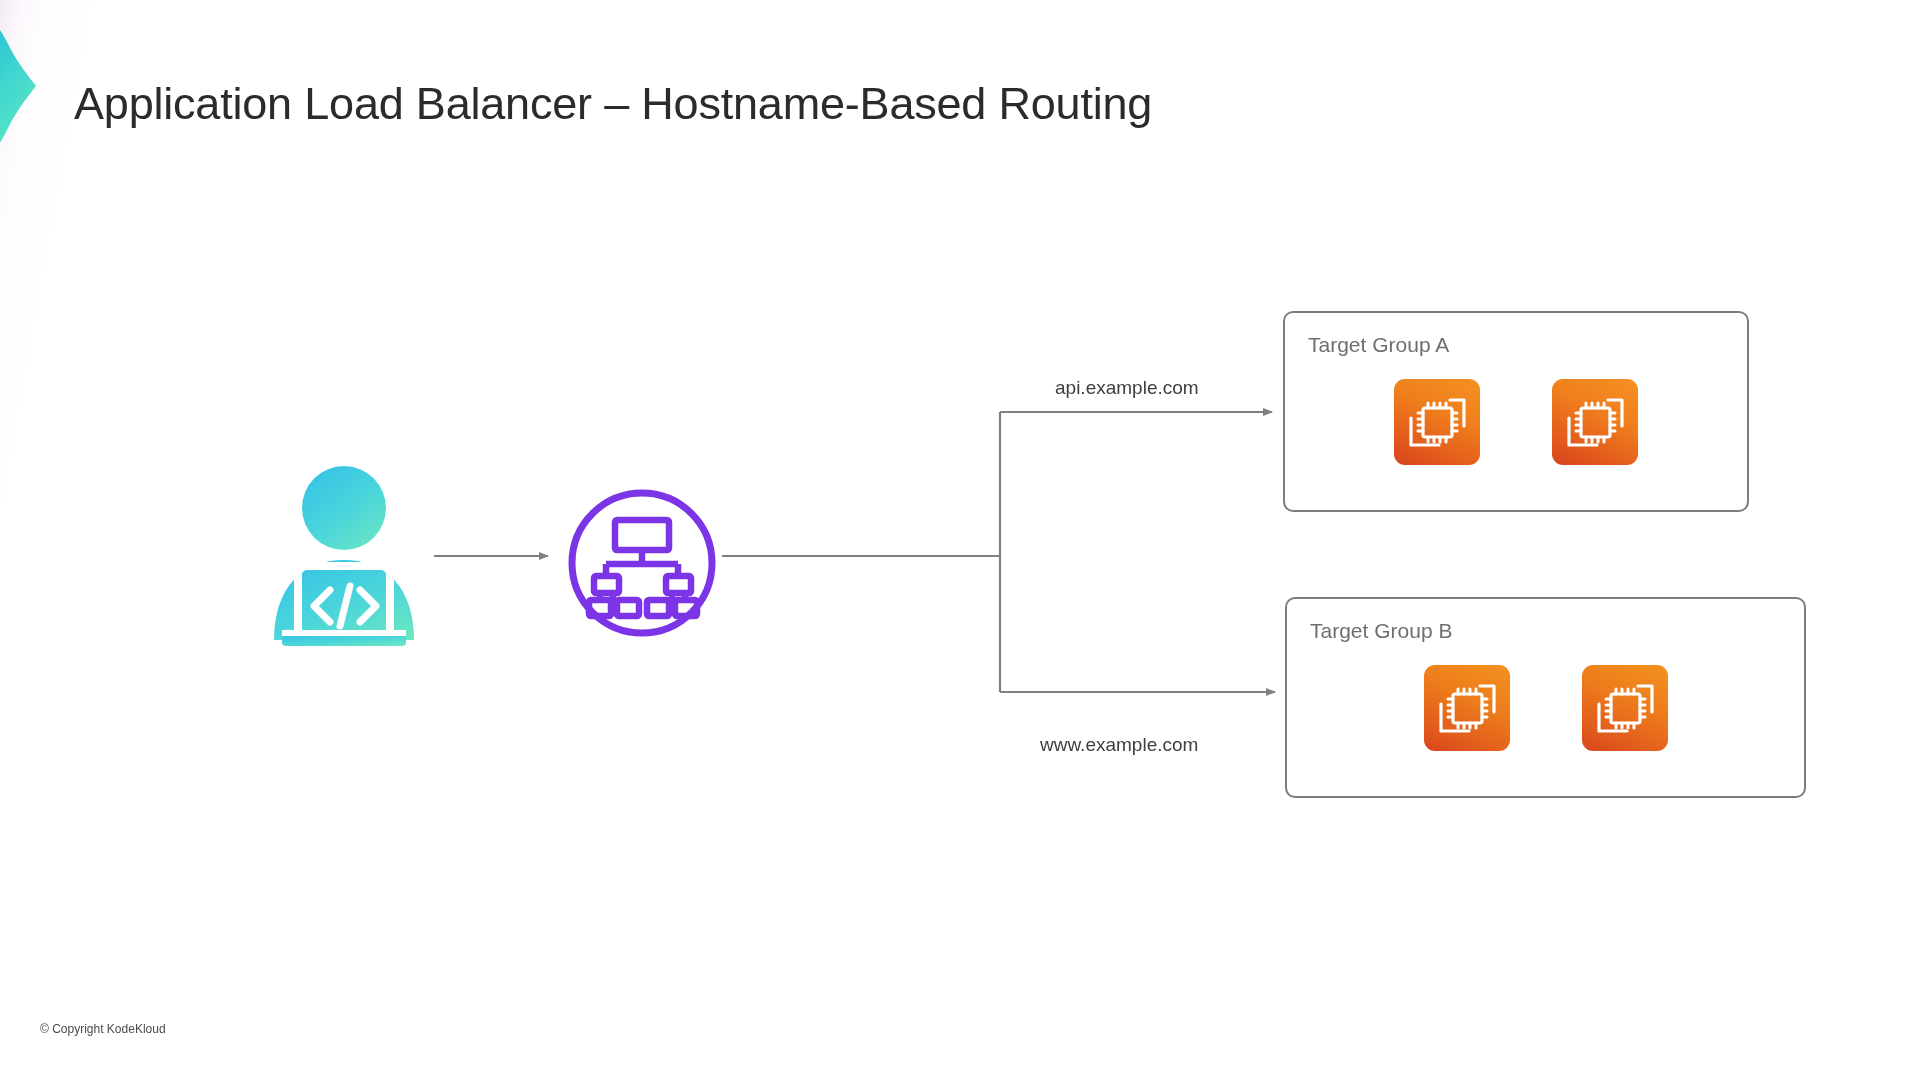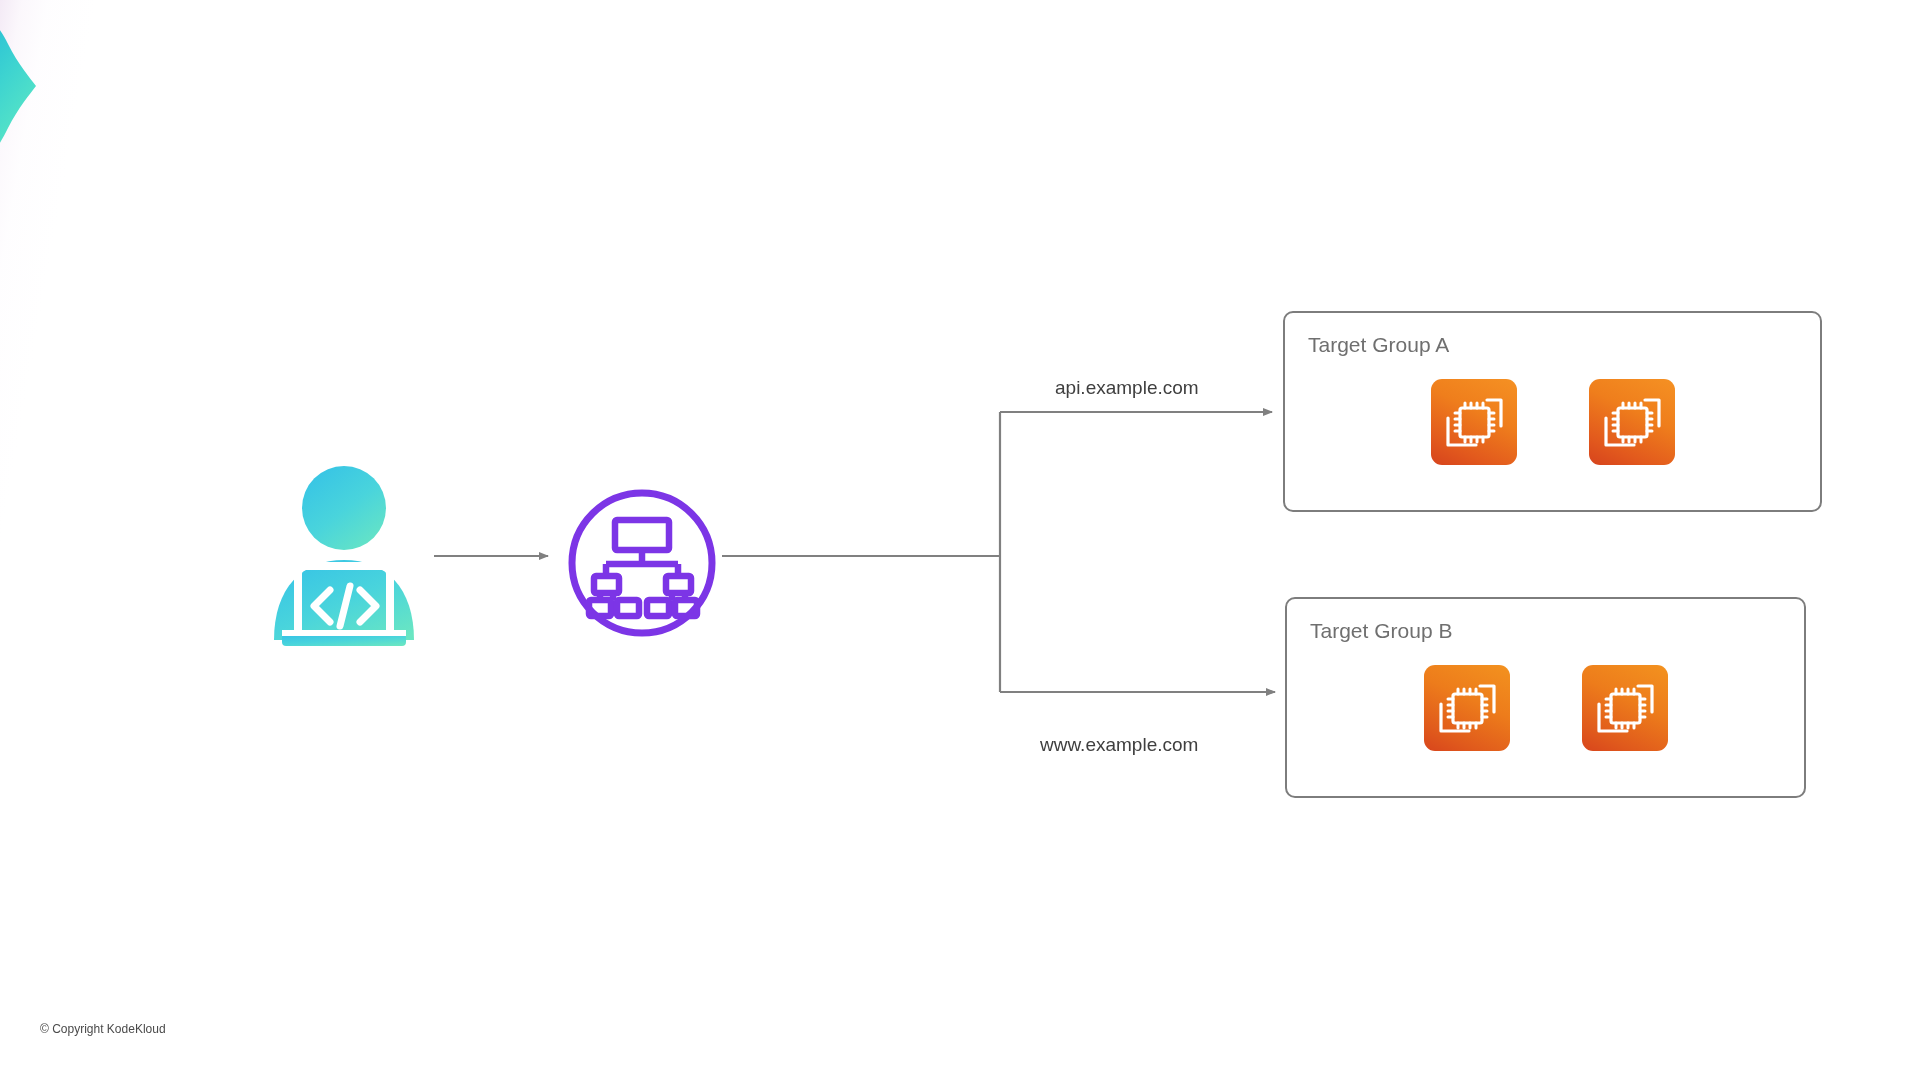--- a/index.html
+++ b/index.html
@@ -98,21 +98,21 @@
   }
 
   
   .target-group {
     position: absolute;
     box-sizing: border-box;
     border: 2px solid #7d7d7d;
     border-radius: 10px;
     background: #ffffff;
   }
-  .target-group.a { left: 1283px; top: 311px; width: 539px; height: 201px; }
+  .target-group.a { left: 1283px; top: 311px; width: 466px; height: 201px; }
   .target-group.b { left: 1285px; top: 597px; width: 521px; height: 201px; }
 
   .tg-title {
     position: absolute;
     left: 23px;
     top: 20px;
     font-size: 21px;
     color: #6f6f6f;
     white-space: nowrap;
   }
@@ -150,20 +150,21 @@
           <stop offset="0%" stop-color="#1fb6d9"></stop>
           <stop offset="55%" stop-color="#3ed4d0"></stop>
           <stop offset="100%" stop-color="#5ce8c4"></stop>
         </linearGradient>
       </defs>
       <path d="M -10 6 C 12 6, 20 14, 30 34 C 40 54, 52 68, 58 76 C 52 84, 40 98, 30 118
                C 20 138, 12 152, -10 152 Z" fill="url(#chevGrad)"></path>
     </svg>
   </div>
 
+  <div class="slide-title">Application Load Balancer – Hostname-Based Routing</div>
 
   <svg class="connector-layer" width="1920" height="1080" viewBox="0 0 1920 1080">
     <defs>
       <marker id="arrowGray" markerWidth="10" markerHeight="8" refX="9" refY="4" orient="auto" markerUnits="userSpaceOnUse">
         <path d="M0,0 L10,4 L0,8 Z" fill="#808080"></path>
       </marker>
     </defs>
 
     <g>
       <line x1="434" y1="556" x2="548" y2="556" stroke="#808080" stroke-width="2.2" marker-end="url(#arrowGray)"></line>

